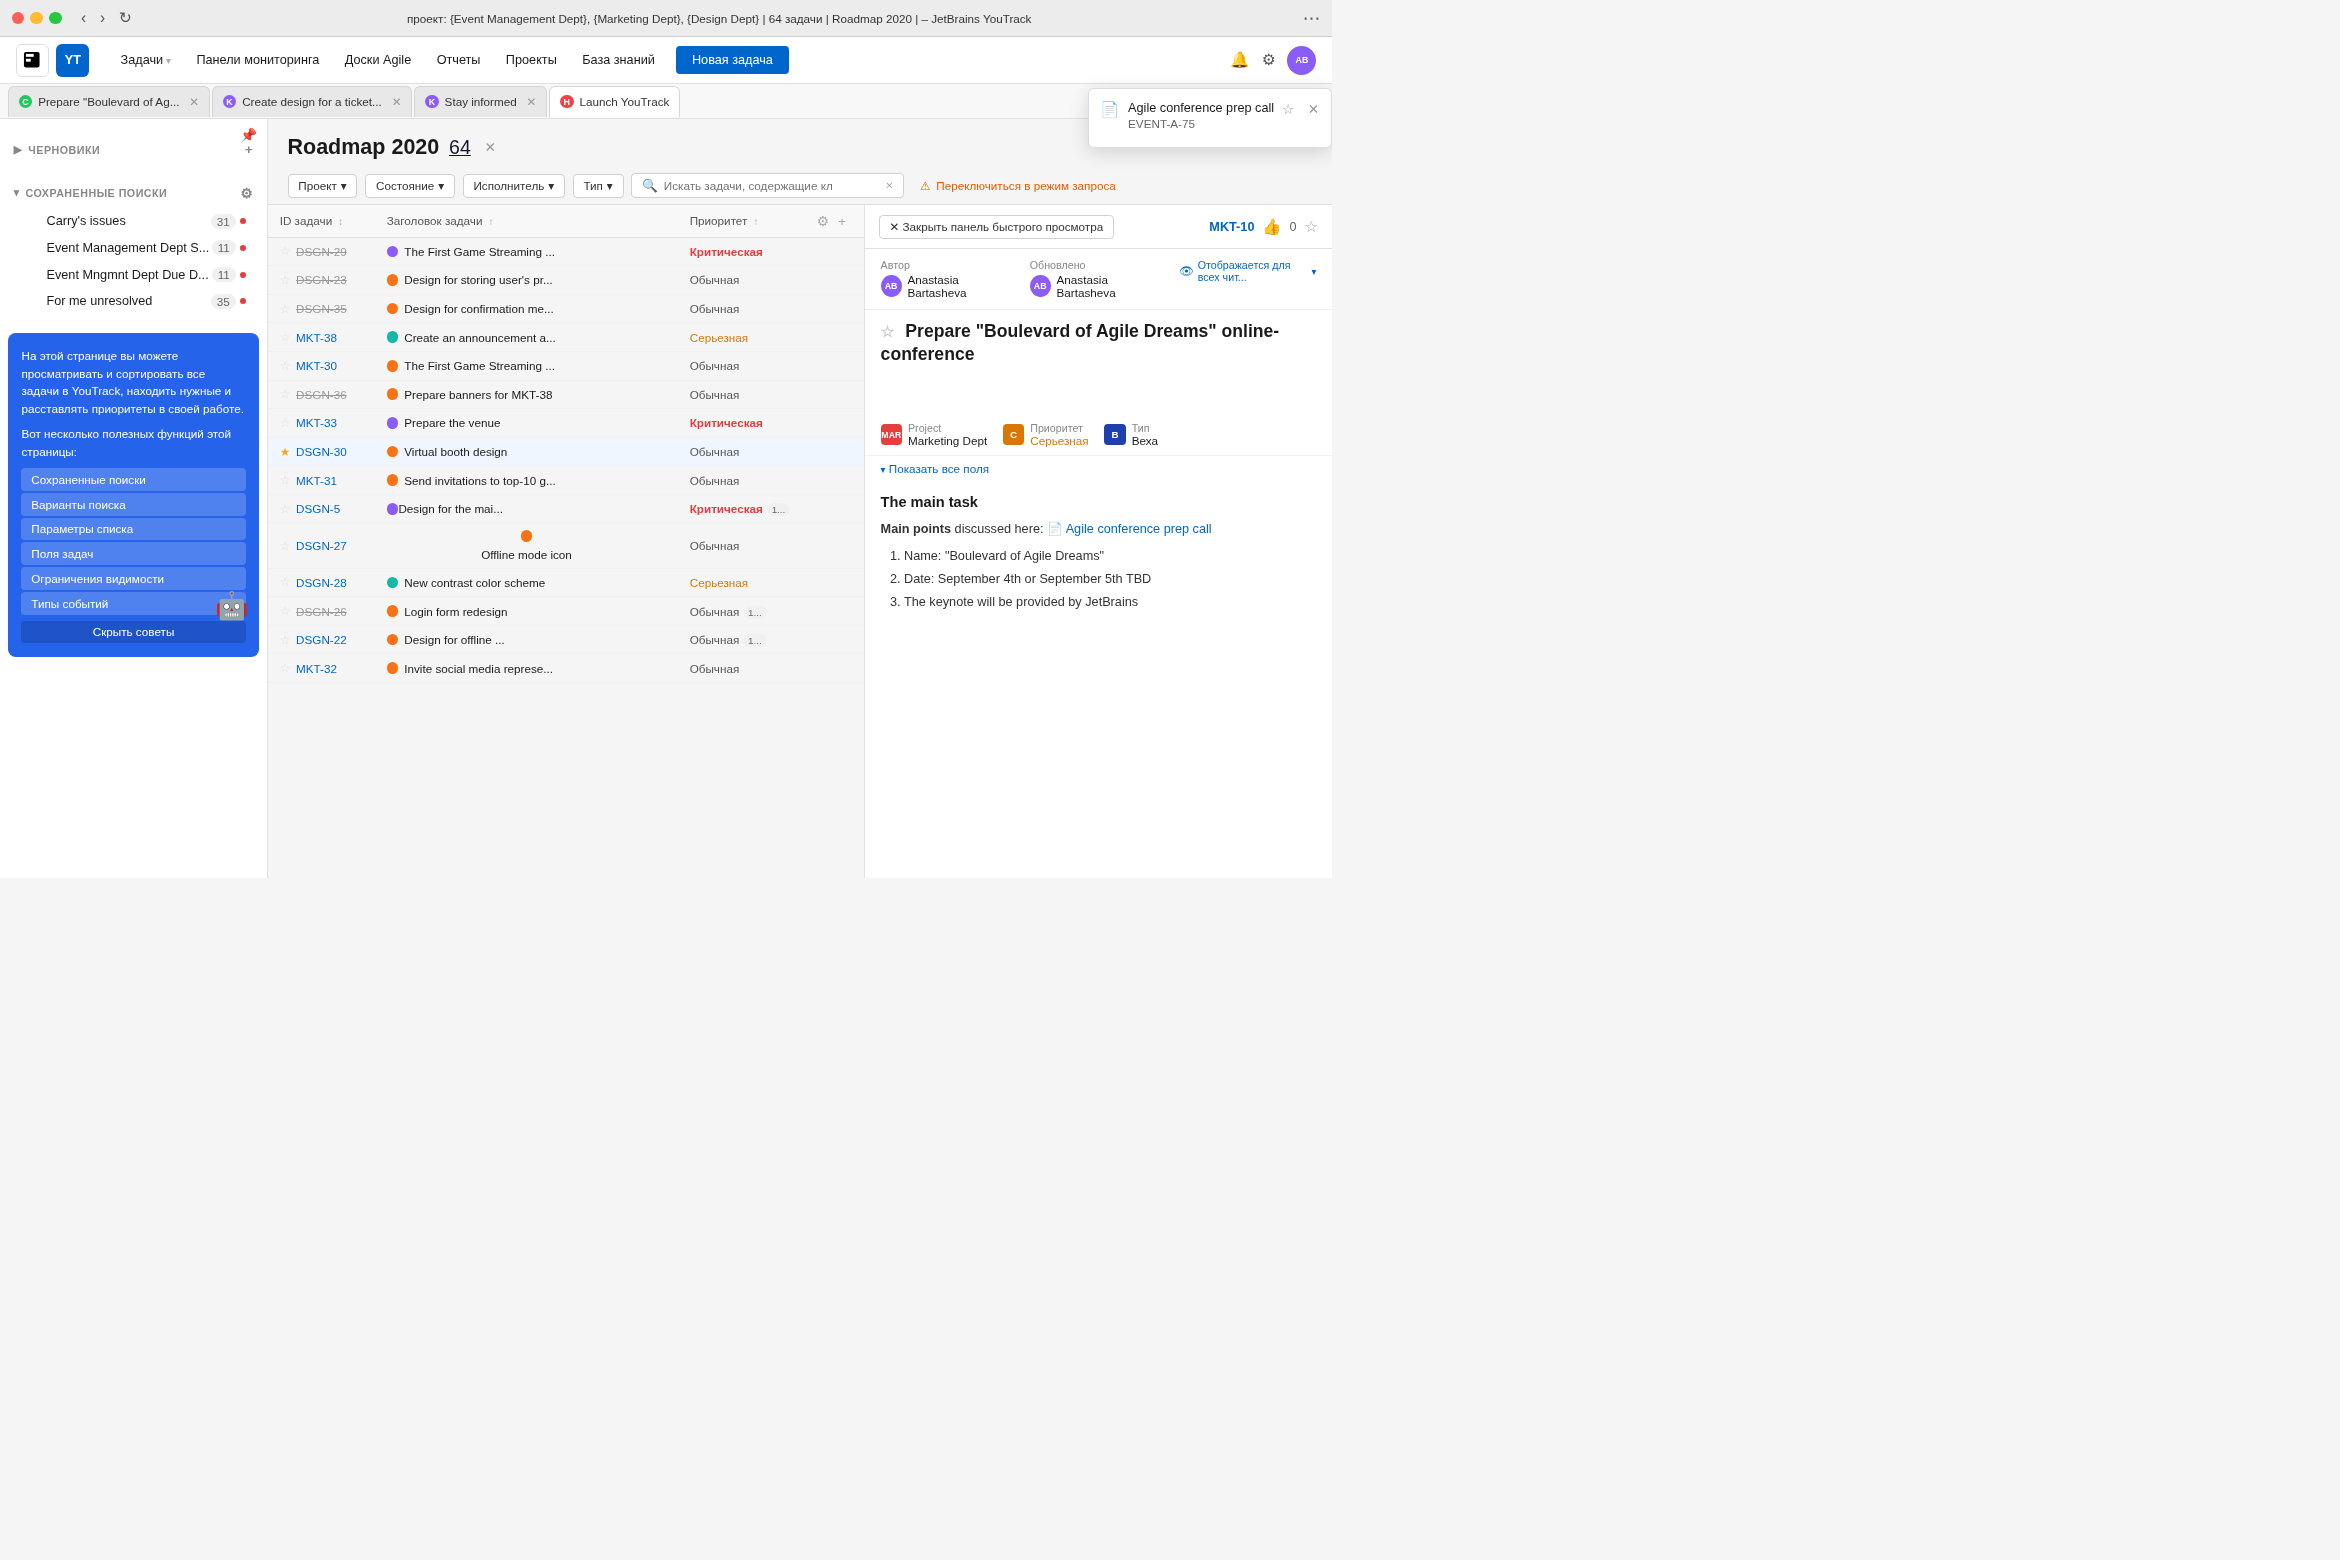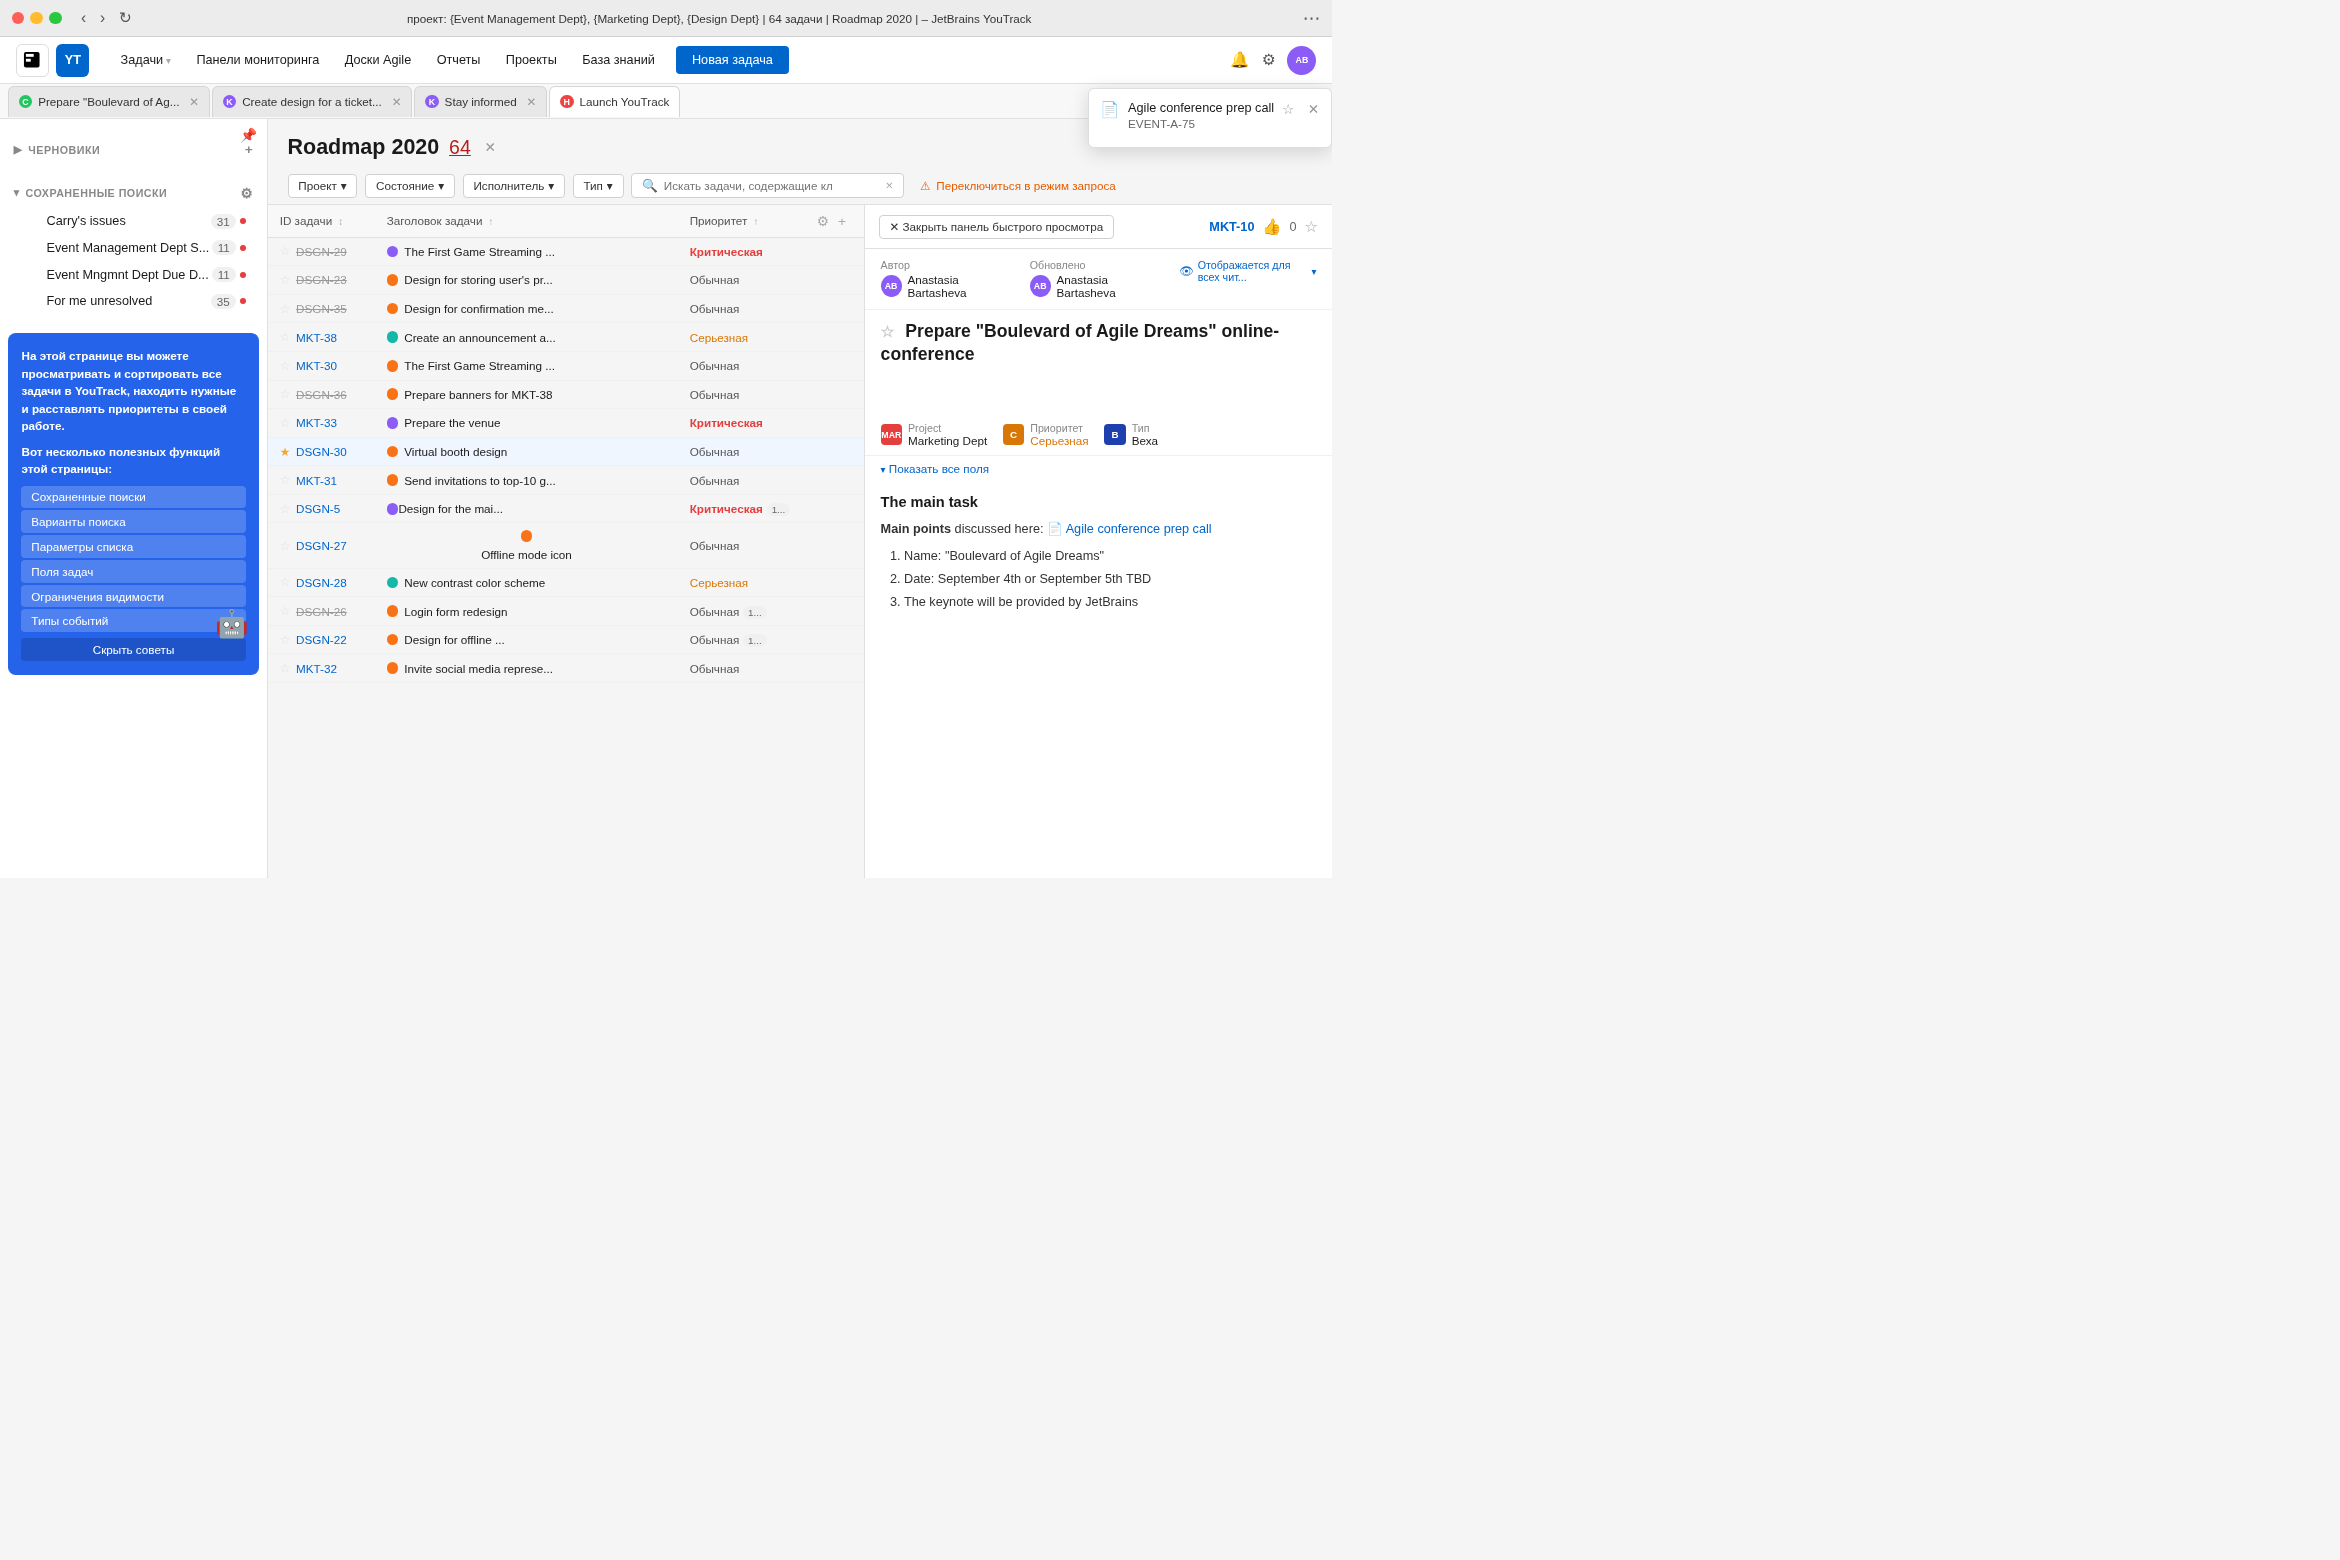--- a/index.html
+++ b/index.html
@@ -53,31 +53,31 @@
     .sidebar-section-header { display: flex; align-items: center; gap: 5.9px; font-size: 10.7px; font-weight: 600; color: #888; text-transform: uppercase; letter-spacing: 0.5px; margin-bottom: 7.8px; cursor: pointer; }
     .sidebar-add { color: #888; font-size: 13.7px; margin-left: auto; cursor: pointer; }
     .sidebar-item { display: flex; align-items: center; padding: 4.9px 7.8px; border-radius: 3.9px; cursor: pointer; margin-bottom: 2px; }
     .sidebar-item-label { flex: 1; font-size: 12.7px; color: #1a1a1a; margin-left: 25px; }
     .sidebar-item-count { font-size: 11.7px; color: #666; background: #f0f0f0; padding: 1px 5.9px; border-radius: 7.8px; }
     .sidebar-item-dot { width: 5.9px; height: 5.9px; border-radius: 50%; margin-left: 3.9px; flex-shrink: 0; }
     .dot-red { background: #e53e3e; }
 
     
     .sidebar-tooltip { background: #2563eb; color: #fff; border-radius: 7.8px; margin: 7.8px; padding: 13.7px; position: relative; }
-    .sidebar-tooltip p { font-size: 11.7px; line-height: 1.5; margin-bottom: 7.8px; font-weight: bold; }
+    .sidebar-tooltip p { font-size: 11.7px; line-height: 1.5; margin-bottom: 7.8px; }
     .tooltip-btn { background: rgba(255,255,255,0.2); border: none; color: #fff; padding: 4.9px 9.8px; border-radius: 3.9px; cursor: pointer; font-size: 11.7px; margin: 2px 0; display: block; width: 100%; text-align: left; }
     .hide-tips-btn { background: rgba(0,0,0,0.15); border: none; color: #fff; padding: 4.9px 9.8px; border-radius: 3.9px; cursor: pointer; font-size: 11.7px; margin-top: 5.9px; display: block; width: 100%; text-align: center; }
 
     
     .content { flex: 1; overflow: hidden; display: flex; flex-direction: column; }
 
     
     .roadmap-header { padding: 15.6px 19.5px 7.8px; display: flex; align-items: center; gap: 9.8px; }
     .roadmap-title { font-size: 21.5px; font-weight: 600; color: #1a1a1a; }
-    .roadmap-count { font-size: 19.5px; color: #b91c1c; font-weight: 400; text-decoration: underline; }
+    .roadmap-count { font-size: 19.5px; color: #0f172a; font-weight: 400; text-decoration: underline; }
     .roadmap-close { color: #999; cursor: pointer; font-size: 13.7px; margin-left: 3.9px; }
 
     
     .filters { display: flex; align-items: center; padding: 5.9px 19.5px; gap: 7.8px; border-bottom: 1px solid #e0e0e0; }
     .filter-btn { display: flex; align-items: center; gap: 3.9px; padding: 3.9px 9.8px; border: 1px solid #d0d0d0; border-radius: 3.9px; background: #fff; cursor: pointer; font-size: 11.7px; color: #333; }
     .search-box { display: flex; align-items: center; gap: 5.9px; border: 1px solid #d0d0d0; border-radius: 3.9px; padding: 3.9px 9.8px; background: #fff; flex: 1; max-width: 273px; }
     .search-box input { border: none; outline: none; font-size: 11.7px; flex: 1; color: #333; }
     .switch-mode { display: flex; align-items: center; gap: 5.9px; color: #e65c00; font-size: 11.7px; cursor: pointer; padding: 3.9px 7.8px; }
     .warning-icon { color: #e65c00; }
 

